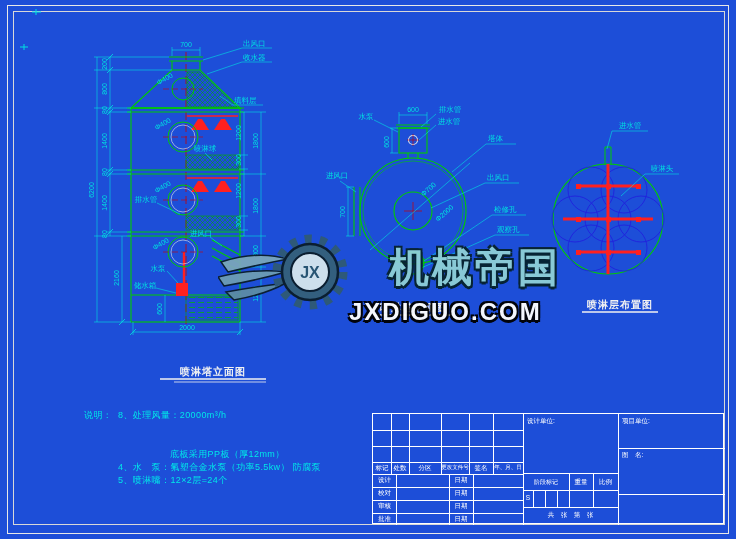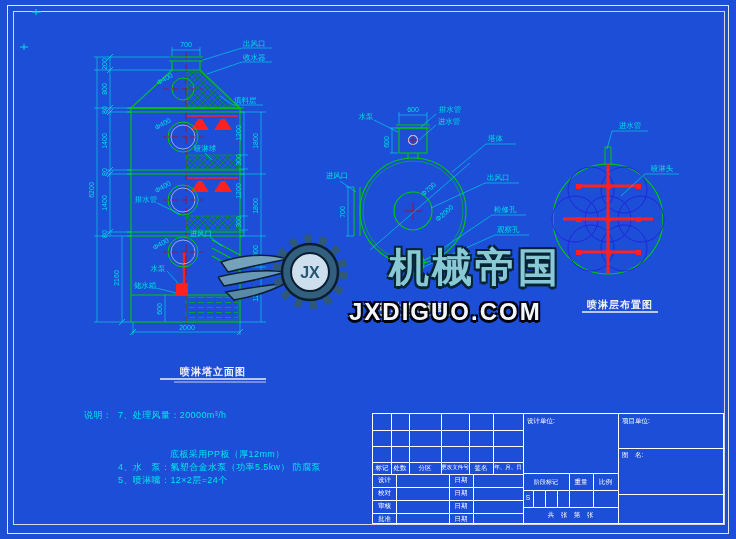--- a/index.html
+++ b/index.html
@@ -319,21 +319,21 @@
     <text class="vtitle" x="413" y="311" text-anchor="middle">喷淋塔俯视图</text>
     <line x1="374" y1="315" x2="452" y2="315" stroke="#f2f2f2" stroke-width="1.4"></line>
     <text class="vtitle" x="620" y="308" text-anchor="middle">喷淋层布置图</text>
     <line x1="582" y1="312" x2="658" y2="312" stroke="#f2f2f2" stroke-width="1.4"></line>
   </g>
 </svg>
 
 
 <div id="notes">
   <span style="left:0;top:5px">说明：</span>
-  <span style="left:34px;top:5px">7、处理风量：20000m³/h</span>
+  <span style="left:34px;top:5px">8、处理风量：20000m³/h</span>
   <span style="left:86px;top:44px">底板采用PP板（厚12mm）</span>
   <span style="left:34px;top:57px">4、水　泵：氟塑合金水泵（功率5.5kw） 防腐泵</span>
   <span style="left:34px;top:70px">5、喷淋嘴：12×2层=24个</span>
 </div>
 
 
 <div id="tb">
 
   <div class="vl" style="left:150px;top:0;height:111px"></div>
   <div class="vl" style="left:245px;top:0;height:111px"></div>

